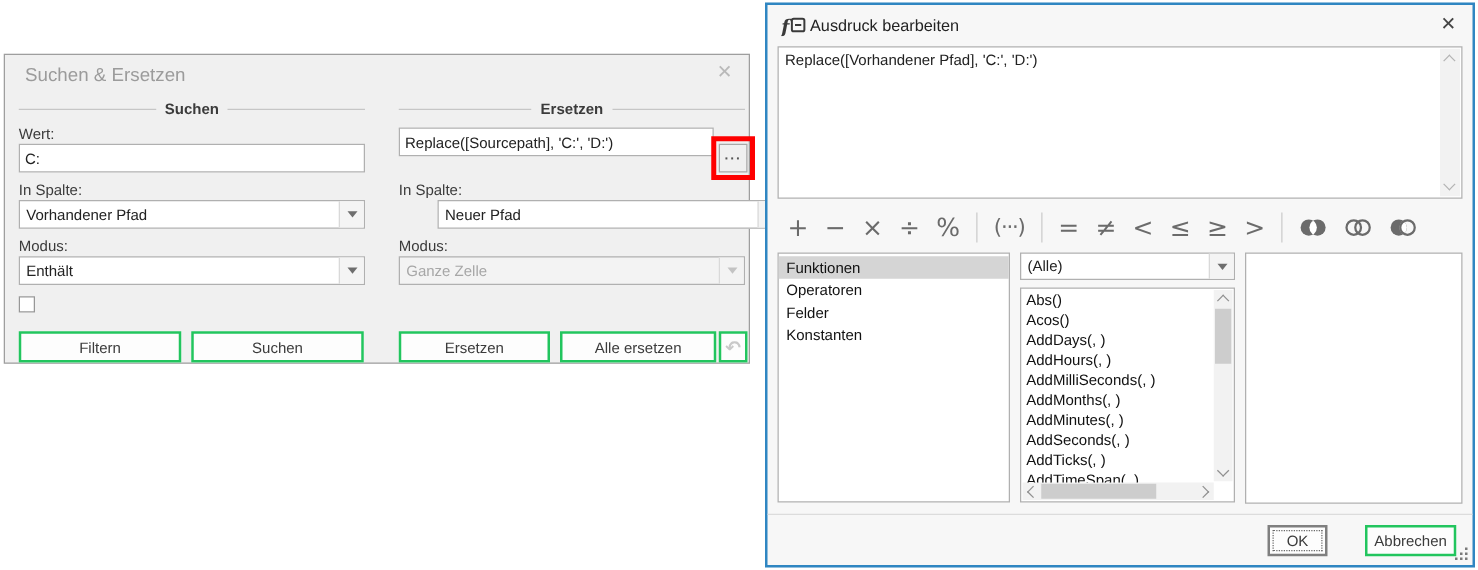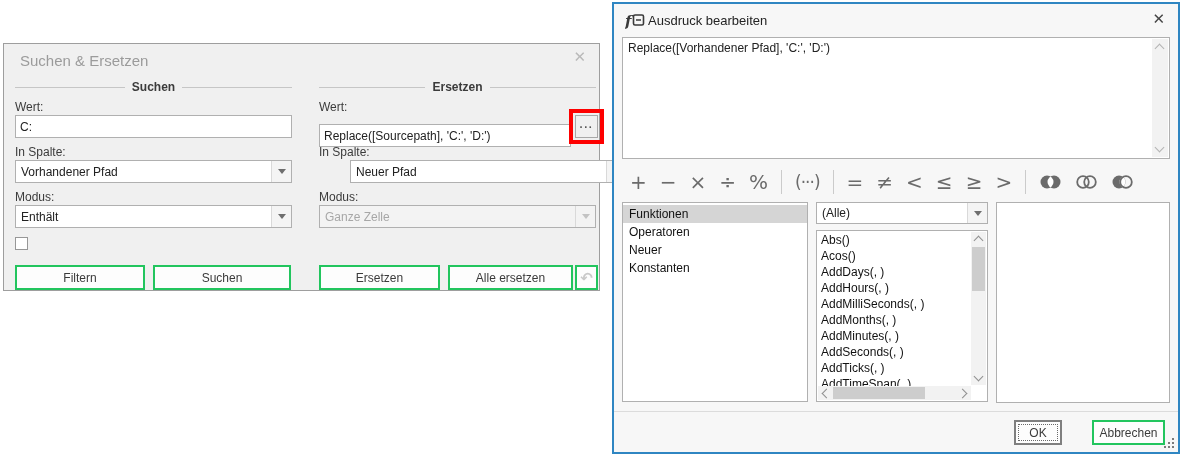--- a/index.html
+++ b/index.html
@@ -147,21 +147,21 @@
     <div class="btn" style="left:11px; top:221px; width:130px; height:25px;">Filtern</div>
     <div class="btn" style="left:149px; top:221px; width:138px; height:25px;">Suchen</div>
 
     <div class="grp-hdr" style="left:315px; top:36px; width:277px;">
       <span class="ln"></span>
       <span class="tx">Ersetzen</span>
       <span class="ln"></span>
     </div>
 
     <div class="lbl" style="left:315px; top:56px;">Wert:</div>
-    <input class="tbox" style="left: 315px; top: 80px; width: 252px;" type="text" value="Replace([Sourcepath], 'C:', 'D:')">
+    <input class="tbox" style="left: 315px; top: 58px; width: 252px;" type="text" value="Replace([Sourcepath], 'C:', 'D:')">
     <div class="ellipsis-btn" style="left:571px; top:71px;">···</div>
     <div class="red-box" style="left:565px; top:65px; width:35px; height:35px;"></div>
 
     <div class="lbl" style="left:315px; top:101px;">In Spalte:</div>
     <div class="combo" style="left:315px; top:116px; width:277px;margin-left:31px;">
       <span class="ctext">Neuer Pfad</span>
       <span class="cbtn">
           <i class="tri"></i>
         </span>
     </div>
@@ -236,21 +236,21 @@
           </defs>
         <circle cx="8" cy="8" r="6.5" fill="#6b6b6b"></circle>
         <circle cx="15" cy="8" r="6.5" fill="#ffffff" clip-path="url(#lensC)"></circle>
         <circle cx="15" cy="8" r="5.8" fill="none" stroke="#6b6b6b" stroke-width="1.8"></circle>
       </svg>
     </div>
 
     <div class="cat-list">
       <div class="cat-item selected">Funktionen</div>
       <div class="cat-item">Operatoren</div>
-      <div class="cat-item">Neuer</div>
+      <div class="cat-item">Felder</div>
       <div class="cat-item">Konstanten</div>
     </div>
 
     <div class="combo" style="left:202px; top:198px; width:172px; height:22px;">
       <span class="ctext" style="top:3px;">(Alle)</span>
       <span class="cbtn">
           <i class="tri"></i>
         </span>
     </div>
 

